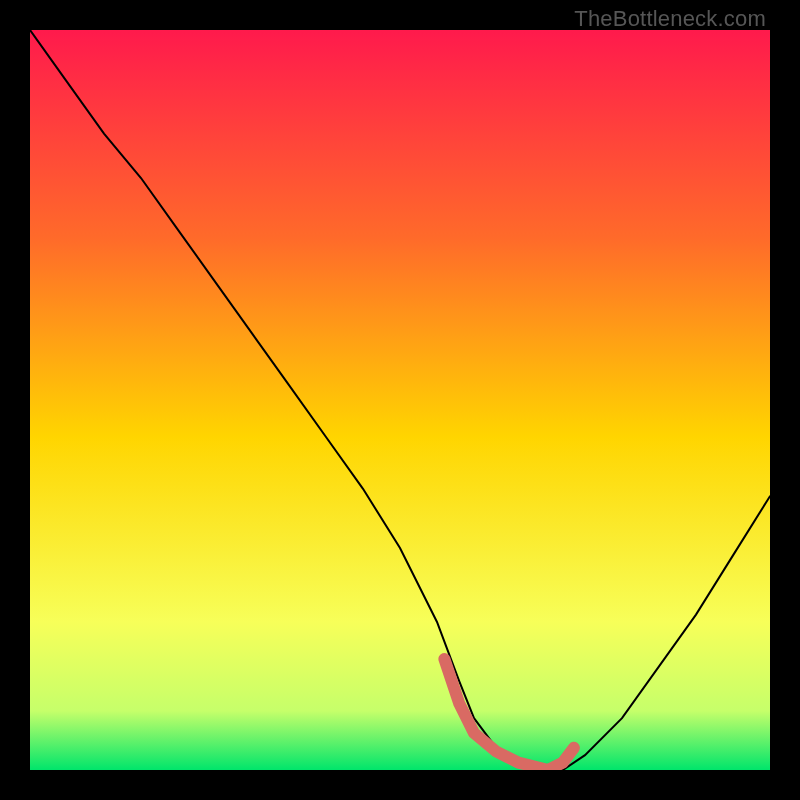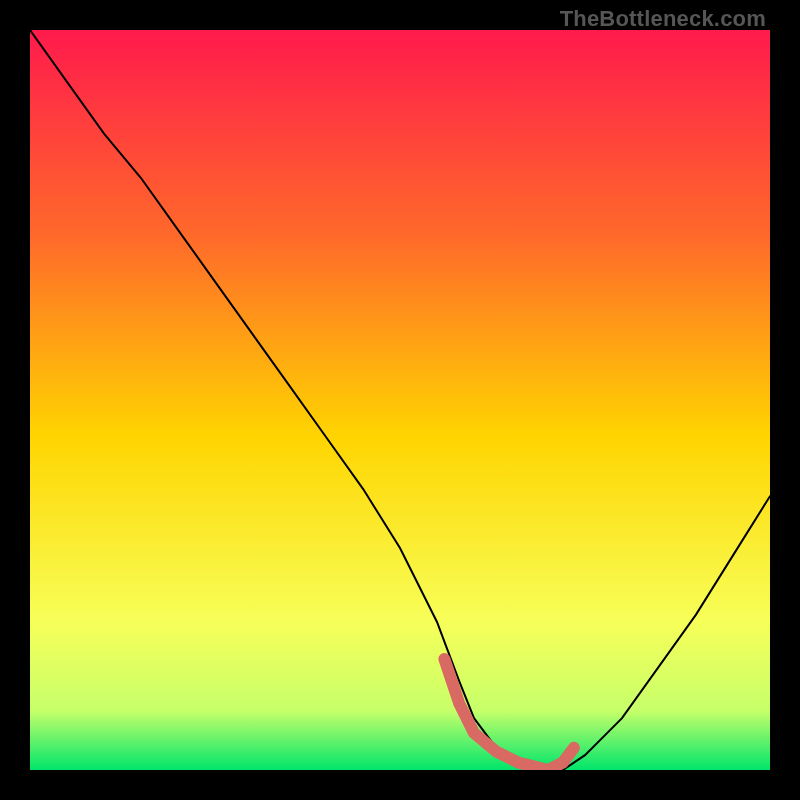--- a/index.html
+++ b/index.html
@@ -24,21 +24,21 @@
     left: 0;
     top: 0;
     width: 740px;
     height: 740px;
   }
   .watermark {
     position: absolute;
     top: 6px;
     right: 34px;
     font-size: 22px;
-    font-weight: 700;
+    font-weight: 400;
     color: #565656;
     letter-spacing: 0.2px;
   }
 </style>
 </head>
 <body>
 
 <div class="watermark">TheBottleneck.com</div>
 
 <div class="frame">

